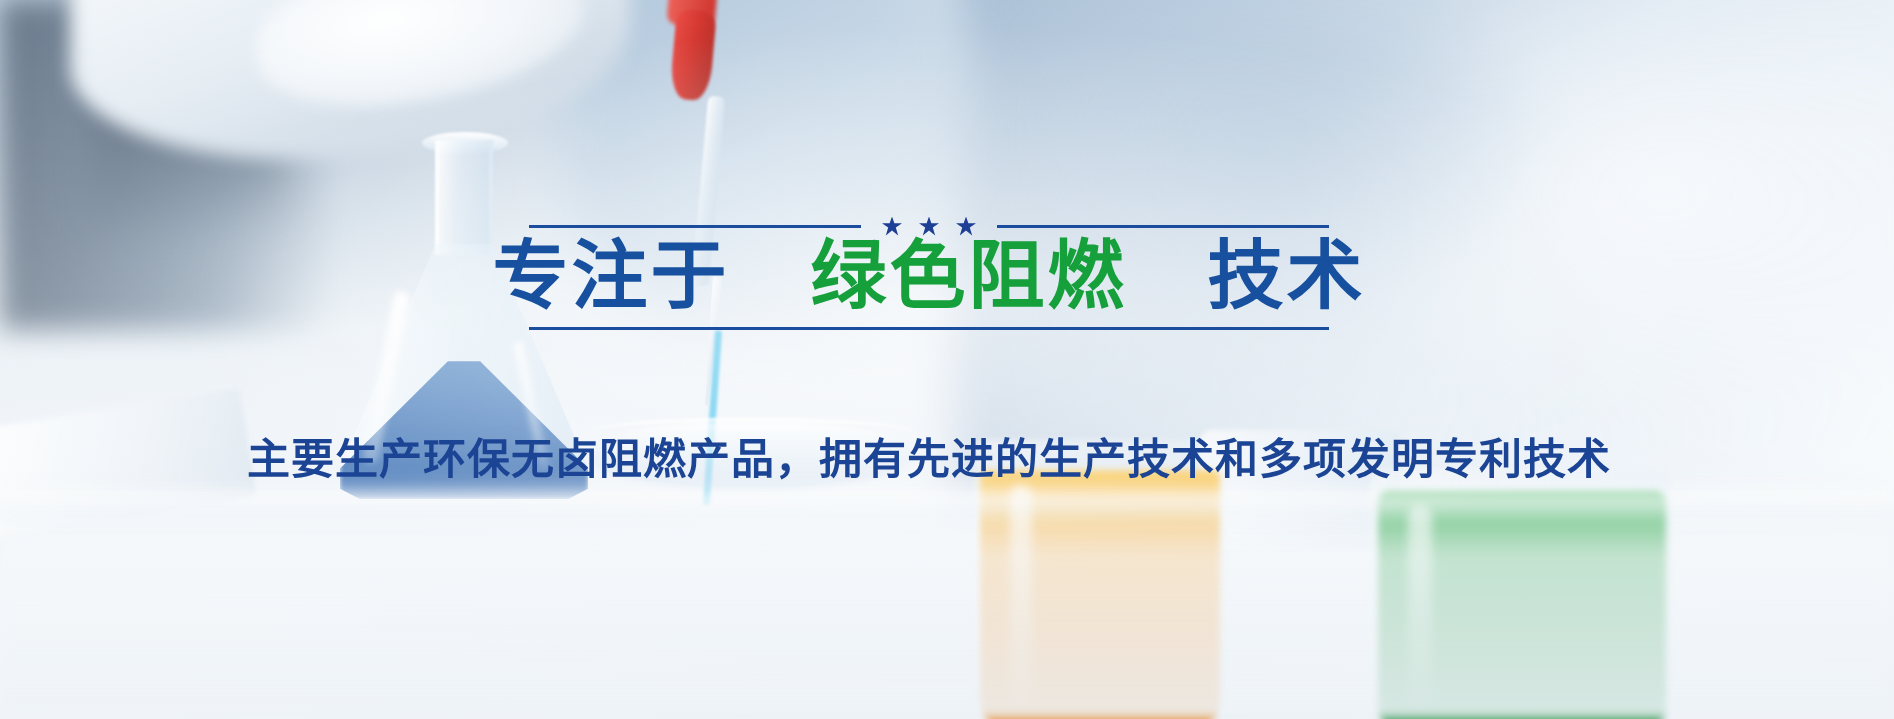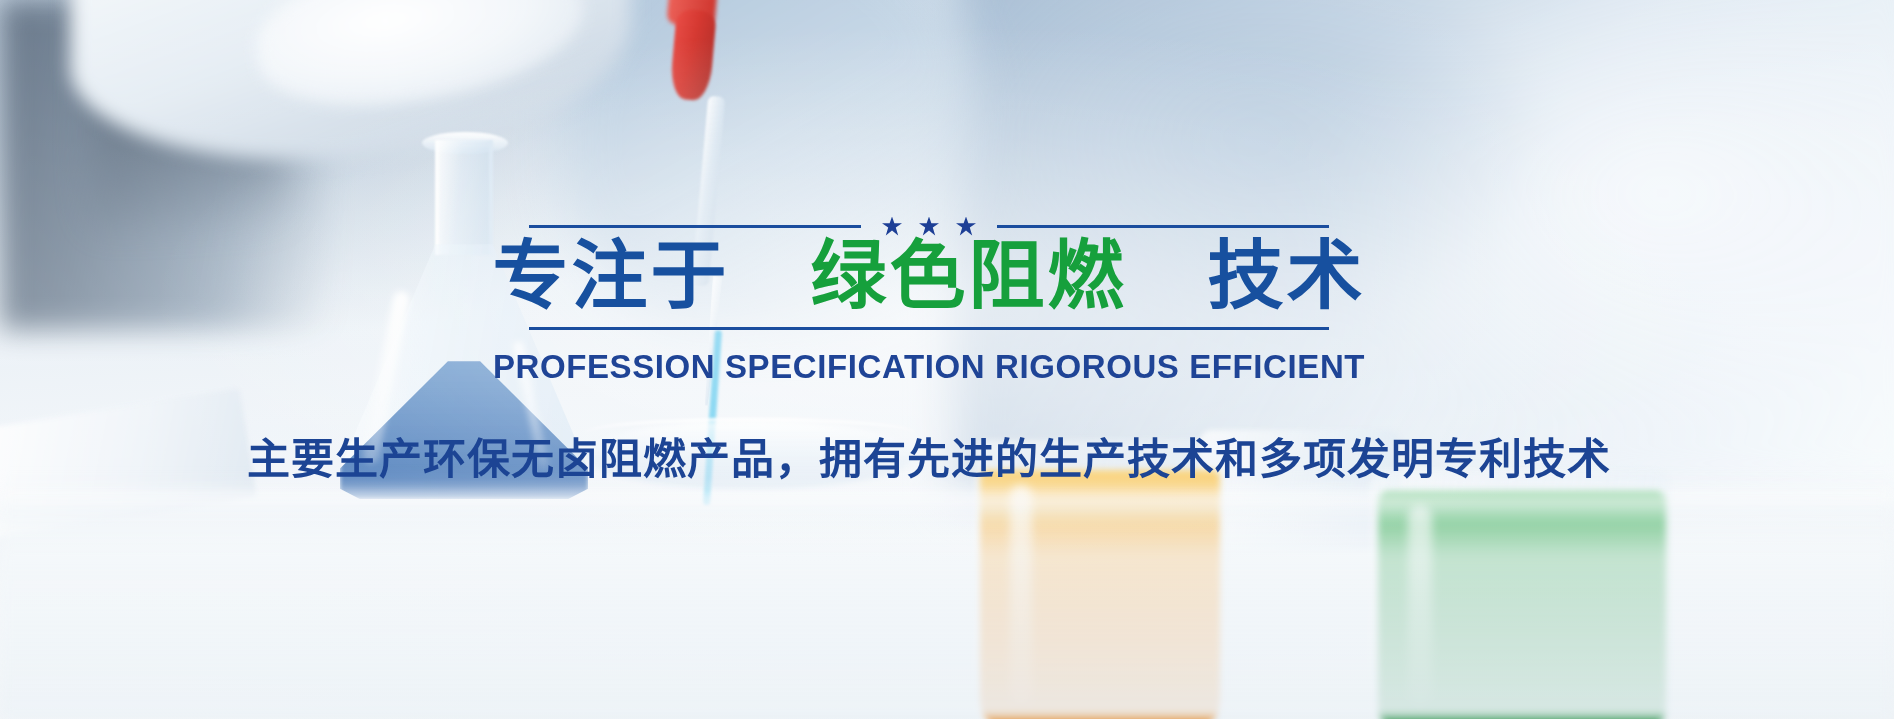--- a/index.html
+++ b/index.html
@@ -347,18 +347,17 @@
     <h1 class="headline">
       <span class="hl-blue">专注于</span>
       <span class="hl-space"></span>
       <span class="hl-green">绿色阻燃</span>
       <span class="hl-space"></span>
       <span class="hl-blue">技术</span>
     </h1>
 
     <div class="rule-under"></div>
 
-    <div class="english">PROFESSION SPECIFICATION RIGOROUS EFFICIENT</div>
 
     <div class="tagline">主要生产环保无卤阻燃产品，拥有先进的生产技术和多项发明专利技术</div>
 
   </div>
 </div>
 
 </body></html>

